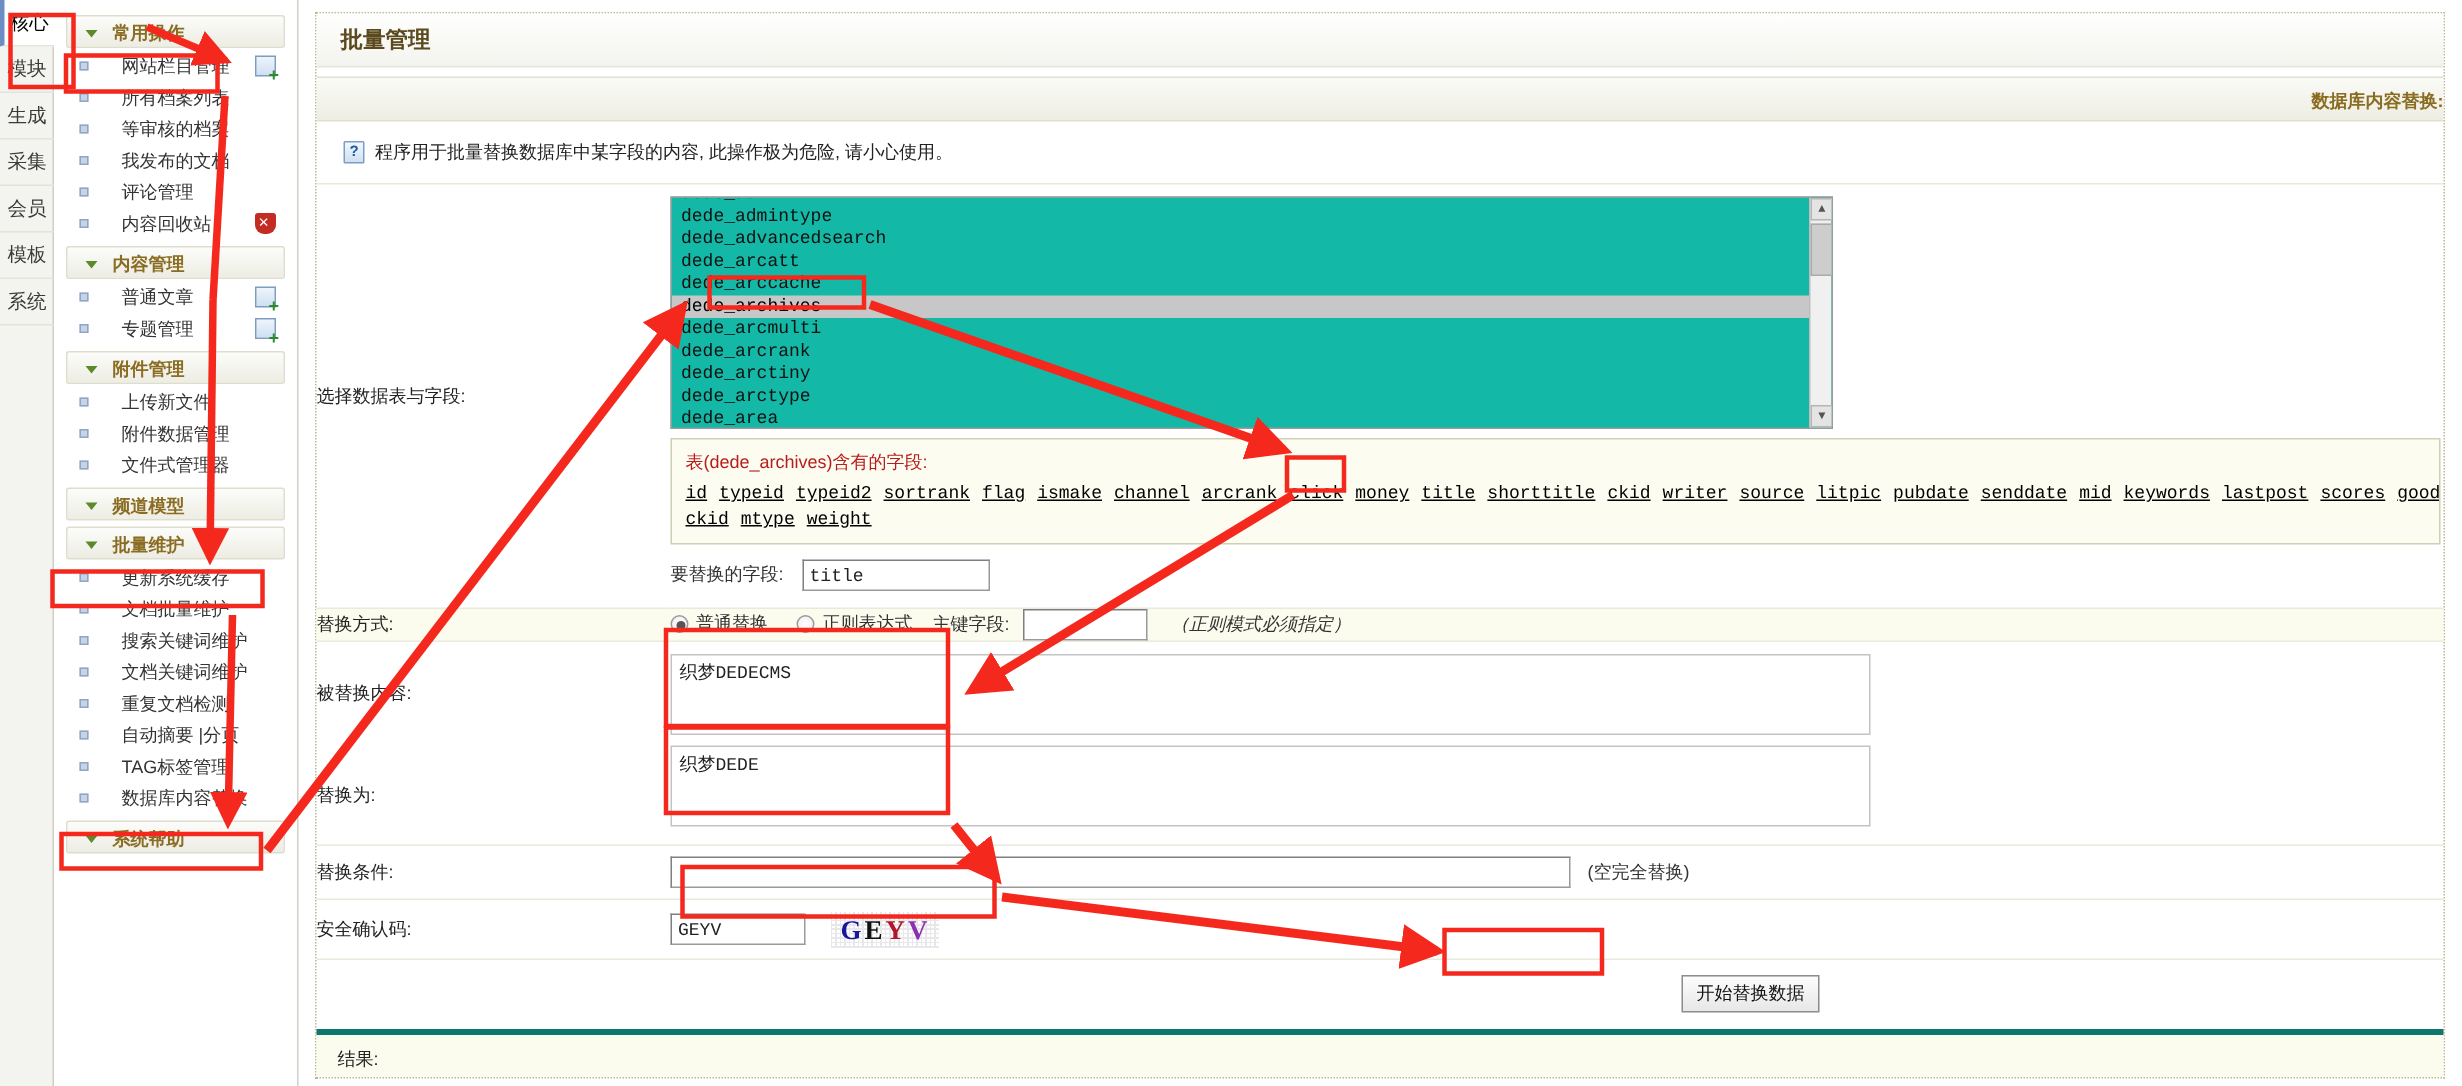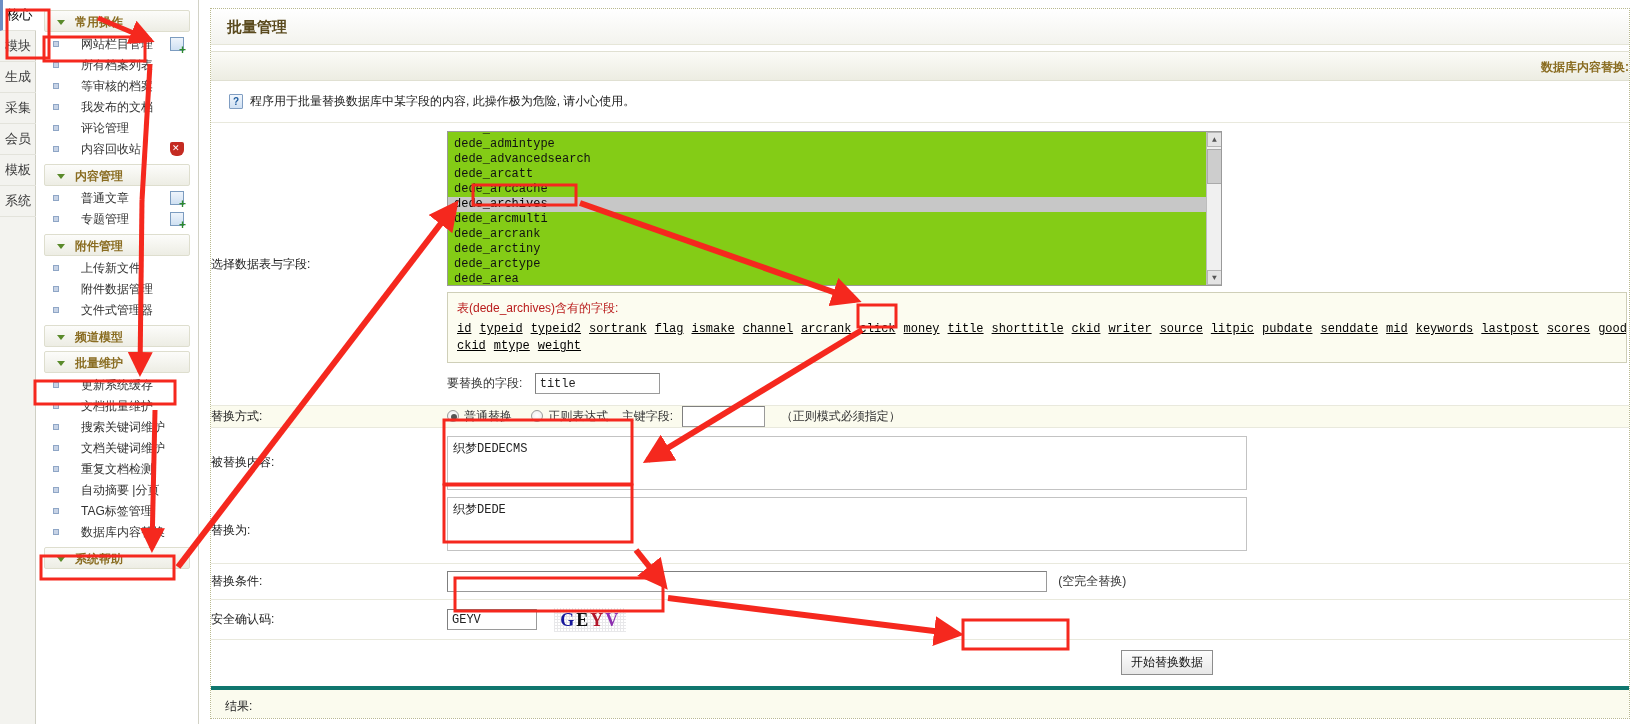--- a/index.html
+++ b/index.html
@@ -153,21 +153,21 @@
     padding-left: 12px;
     font-size: 12px; color: #222;
   }
   .row-alt { background: #fbfbee; }
   .row-div td { border-top: 1px solid #e9e9dd; }
 
   
   .tbl-select {
     width: 775px; height: 155px;
     border: 1px solid #9a9a9a;
-    background: #84cc16;
+    background: #14b8a6;
     overflow: hidden;
     position: relative;
     margin: 8px 0 6px 0;
     font-family: "Liberation Mono", monospace;
     font-size: 12px;
   }
   .tbl-select .inner { position: absolute; left: 0; top: -10px; right: 15px; }
   .opt { height: 15px; line-height: 15px; padding-left: 6px; color: #111; white-space: nowrap; }
   .opt.sel { background: #c7c7c7; color: #000; }
   .sb {
@@ -477,21 +477,21 @@
           </td>
         </tr>
 
         <tr class="row-alt row-div">
           <td class="lbl-td" style="height:16px;">替换方式:</td>
           <td>
             <span class="radio on"></span><span>普通替换</span>
             <span class="radio" style="margin-left:16px;"></span><span>正则表达式</span>
             <span style="margin-left:10px;">主键字段:</span>
             <input class="txt" style="width: 83px; margin-left: 6px;" value="">
-            <span style="margin-left:12px;">（正则模式必须指定）</span>
+            <span style="margin-left:12px;font-style:italic;">（正则模式必须指定）</span>
           </td>
         </tr>
 
         <tr class="row-div">
           <td class="lbl-td">被替换内容:</td>
           <td style="padding:8px 0 4px 0;">
             <textarea class="ta" style="width: 800px; height: 54px;">织梦DEDECMS</textarea>
           </td>
         </tr>
 

